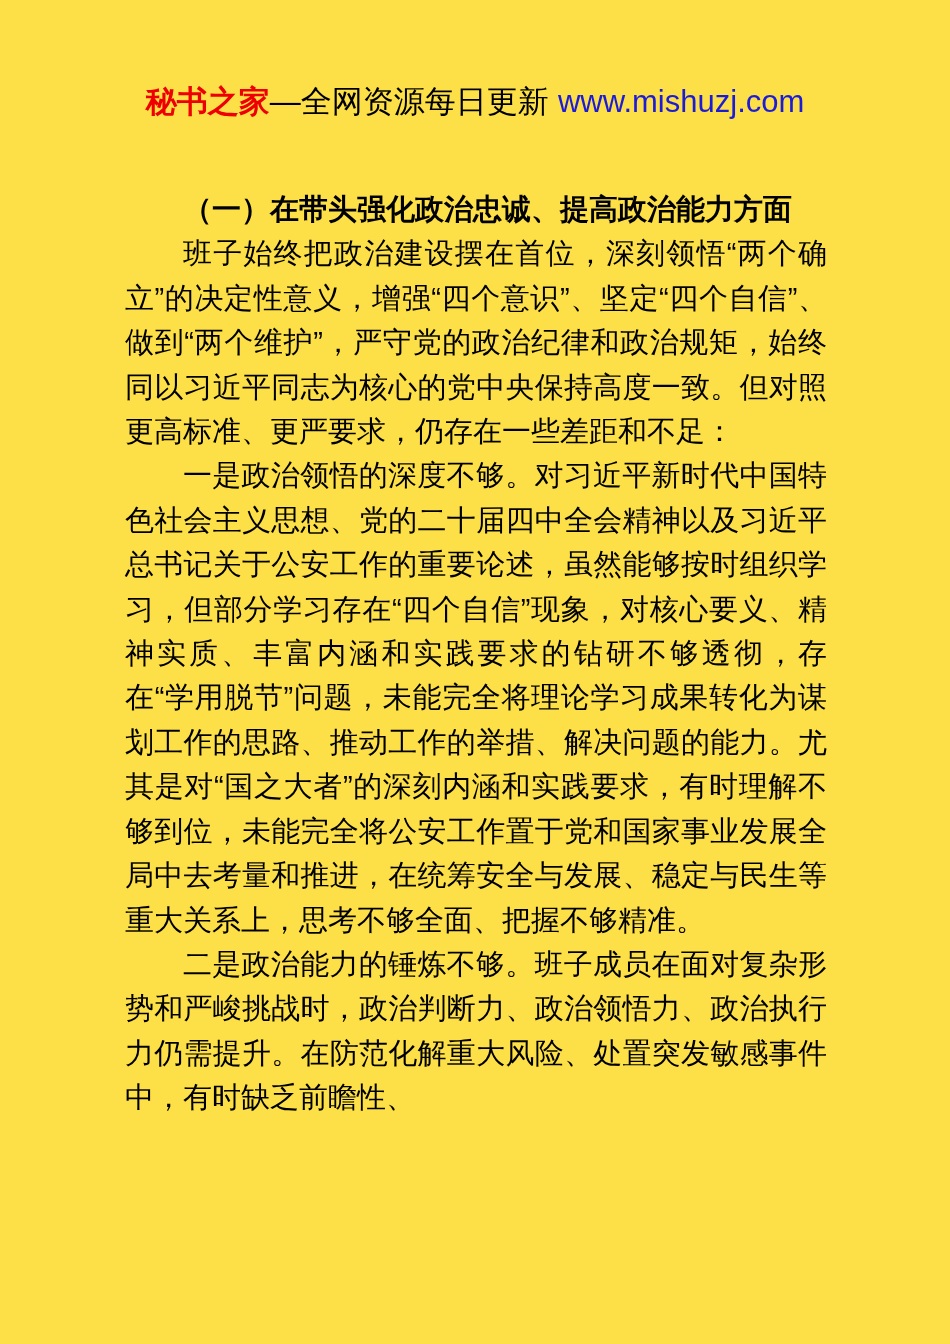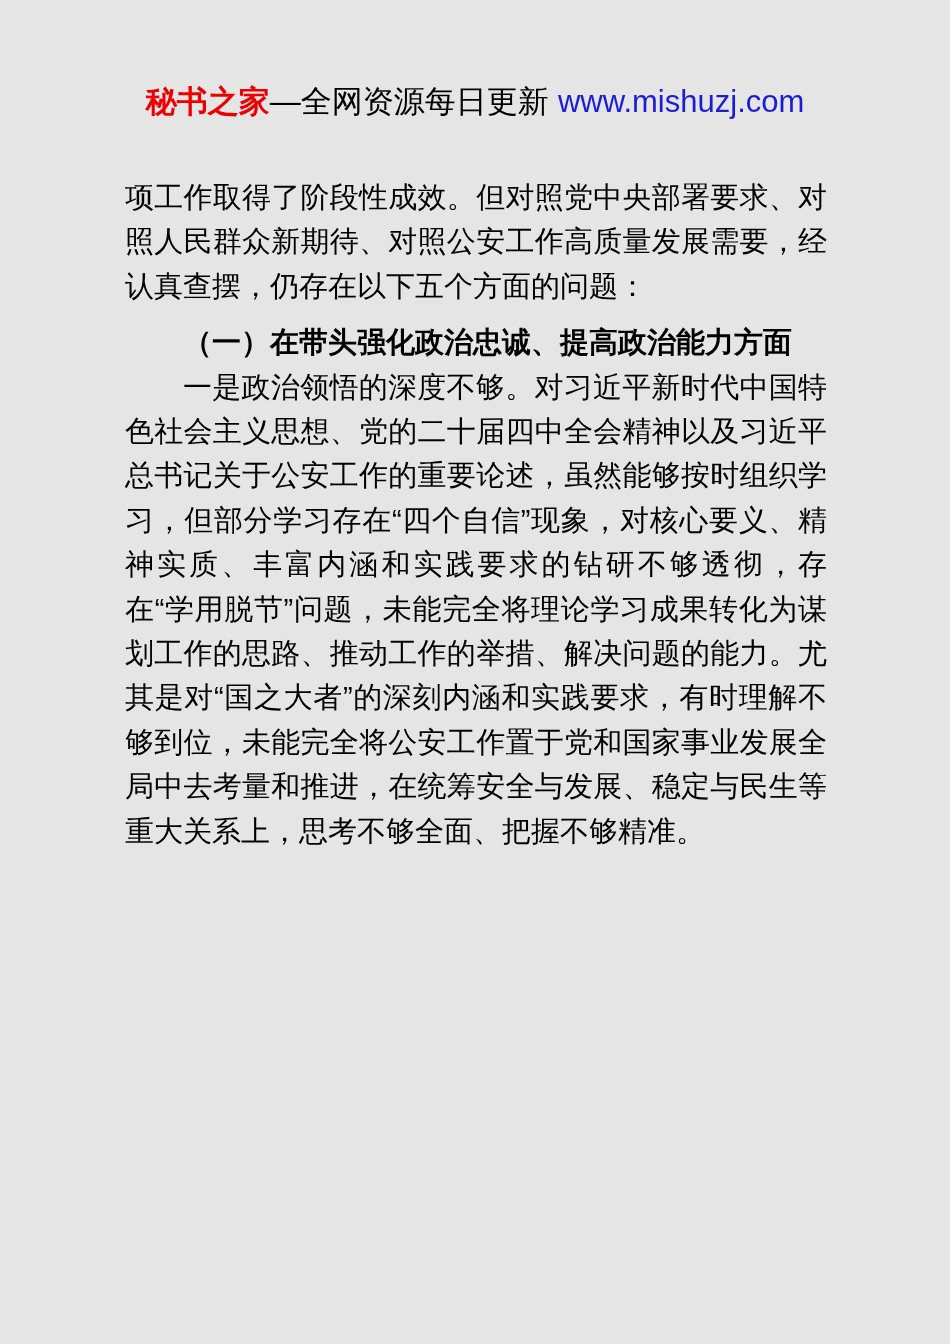--- a/index.html
+++ b/index.html
@@ -4,21 +4,21 @@
 <style>
   html, body {
     margin: 0;
     padding: 0;
     background: #ffffff;
   }
   .page {
     position: relative;
     width: 950px;
     height: 1344px;
-    background: #e5e5e5;
+    background: #fde047;
     overflow: hidden;
     font-family: "Liberation Sans", sans-serif;
   }
   .site-header {
     position: absolute;
     top: 82px;
     left: 0;
     width: 100%;
     text-align: center;
     font-size: 31px;
@@ -67,23 +67,24 @@
 <body>
 
 <div class="page">
 
   <div class="site-header">
     <span class="brand">秘书之家</span><span class="tagline">—全网资源每日更新</span><a class="site-url">www.mishuzj.com</a>
   </div>
 
   <div class="content">
 
-    <p class="para">项工作取得了阶段性成效。但对照党中央部署要求、对照人民群众新期待、对照公安工作高质量发展需要，经认真查摆，仍存在以下五个方面的问题：</p>
 
     <p class="para indent heading">（一）在带头强化政治忠诚、提高政治能力方面</p>
 
+    <p class="para indent">班子始终把政治建设摆在首位，深刻领悟“两个确立”的决定性意义，增强“四个意识”、坚定“四个自信”、做到“两个维护”，严守党的政治纪律和政治规矩，始终同以习近平同志为核心的党中央保持高度一致。但对照更高标准、更严要求，仍存在一些差距和不足：</p>
 
     <p class="para indent"><span class="lead">一是政治领悟的深度不够。</span><span>对习近平新时代中国特色社会主义思想、党的二十届四中全会精神以及习近平总书记关于公安工作的重要论述，虽然能够按时组织学习，但部分学习存在“四个自信”现象，对核心要义、精神实质、丰富内涵和实践要求的钻研不够透彻，存在“学用脱节”问题，未能完全将理论学习成果转化为谋划工作的思路、推动工作的举措、解决问题的能力。尤其是对“国之大者”的深刻内涵和实践要求，有时理解不够到位，未能完全将公安工作置于党和国家事业发展全局中去考量和推进，在统筹安全与发展、稳定与民生等重大关系上，思考不够全面、把握不够精准。</span></p>
 
+    <p class="para indent"><span class="lead">二是政治能力的锤炼不够。</span><span>班子成员在面对复杂形势和严峻挑战时，政治判断力、政治领悟力、政治执行力仍需提升。在防范化解重大风险、处置突发敏感事件中，有时缺乏前瞻性、</span></p>
 
   </div>
 
 </div>
 
 </body></html>

